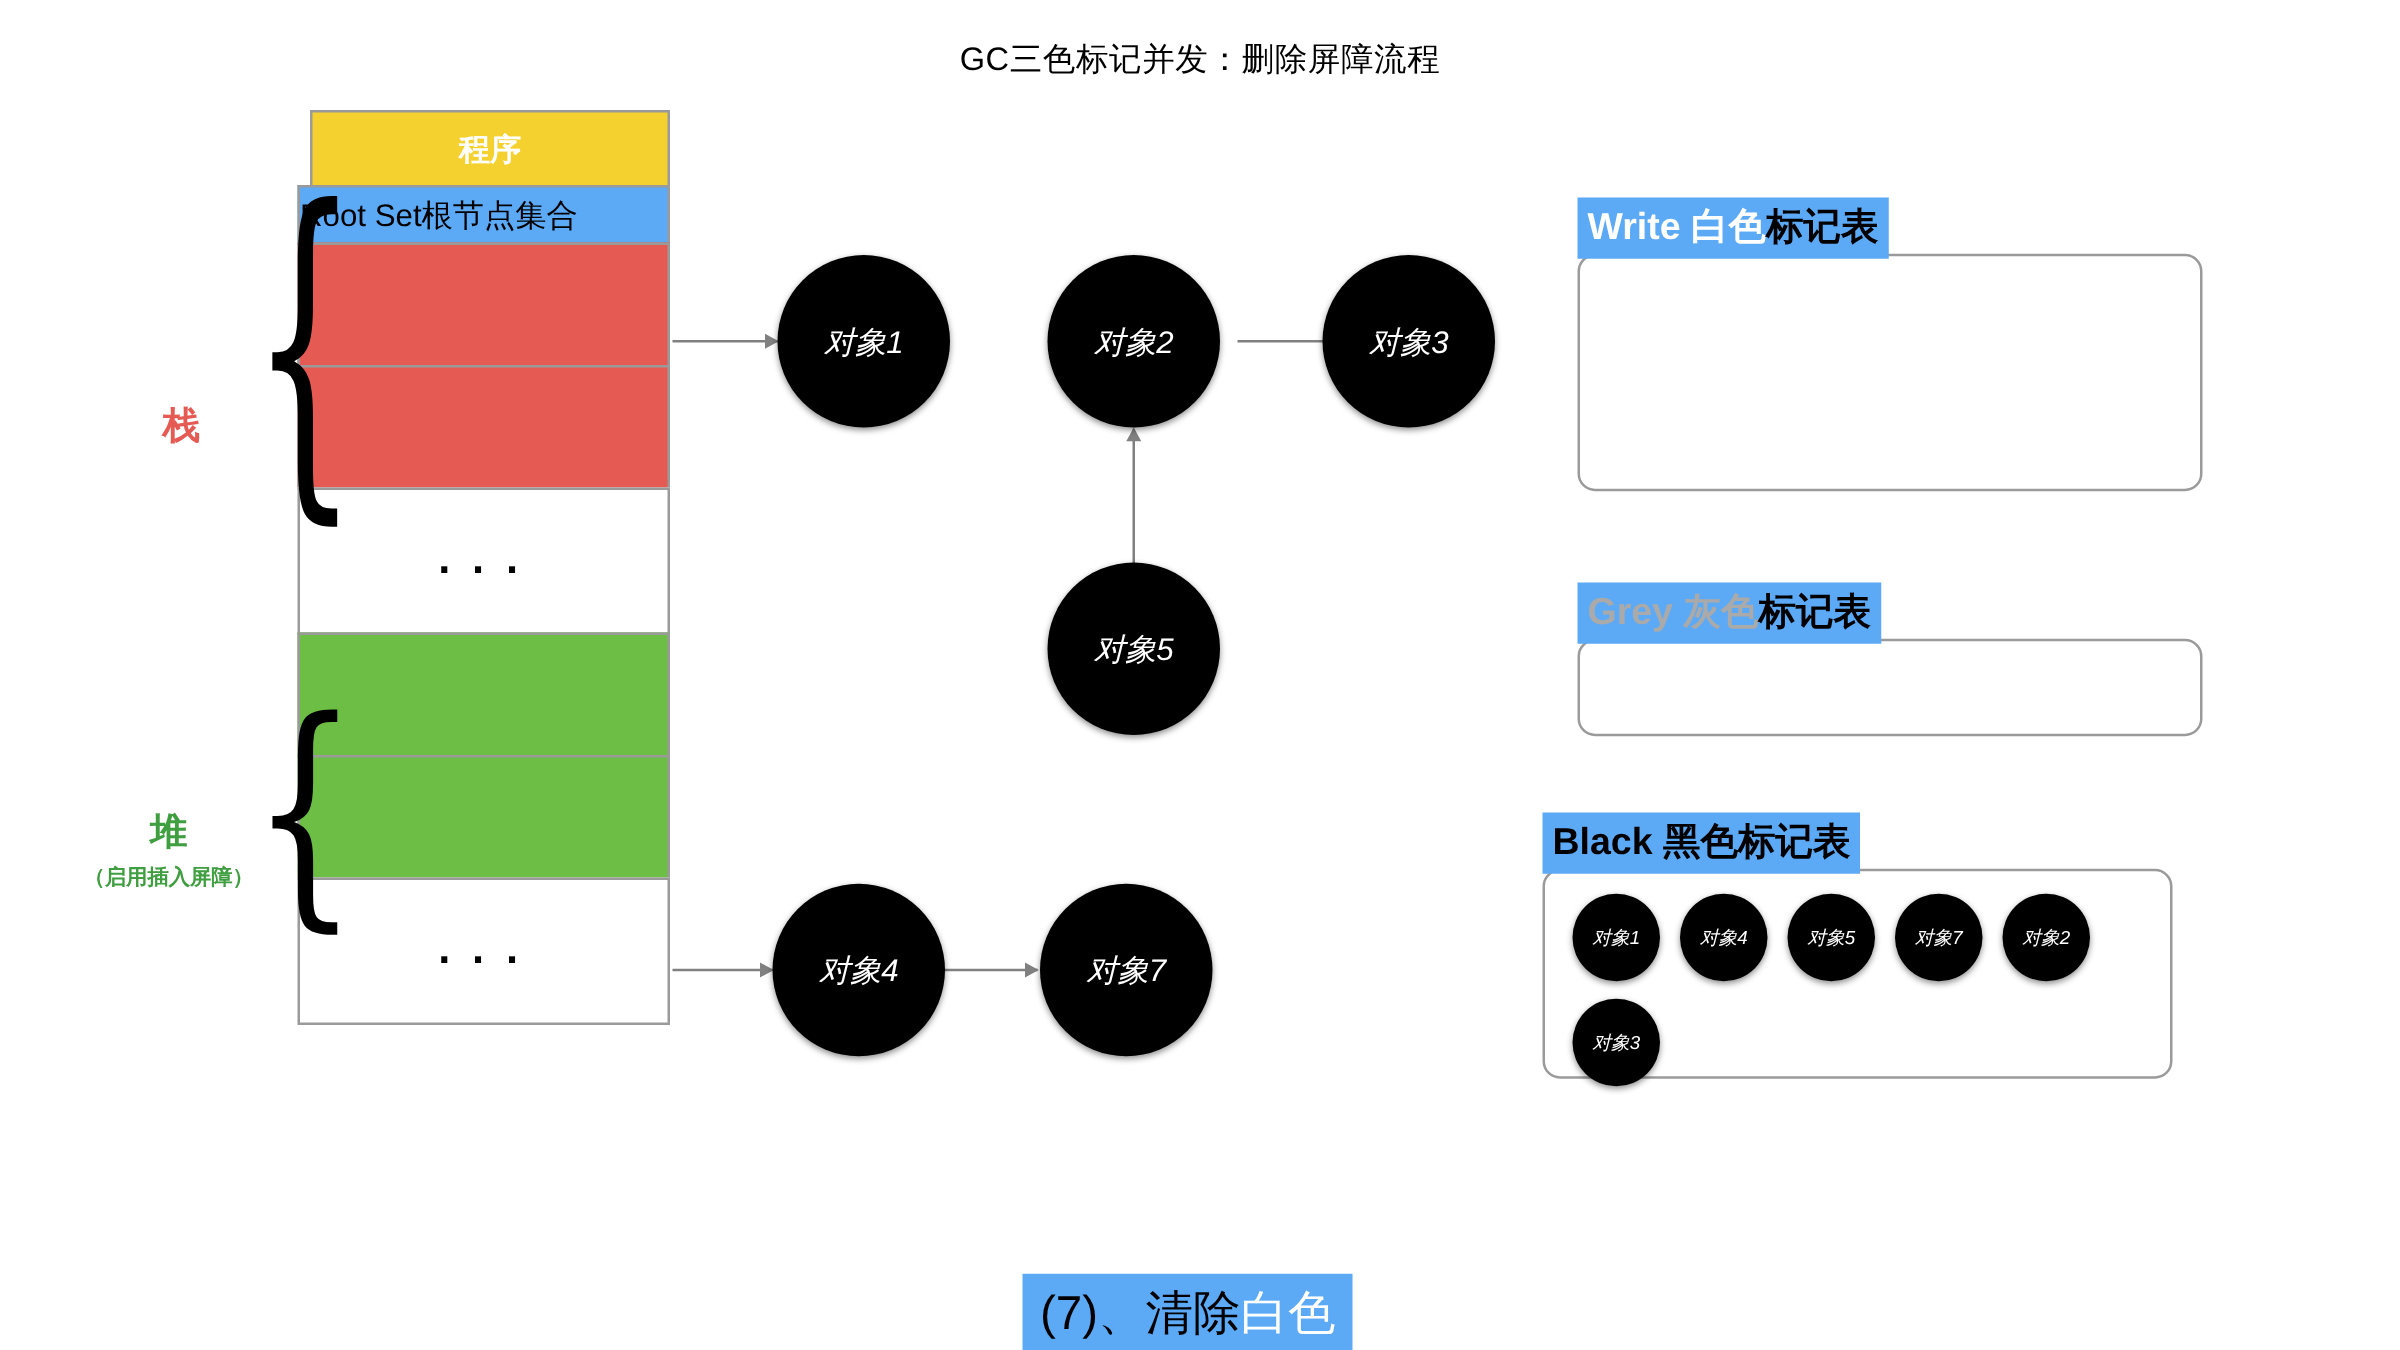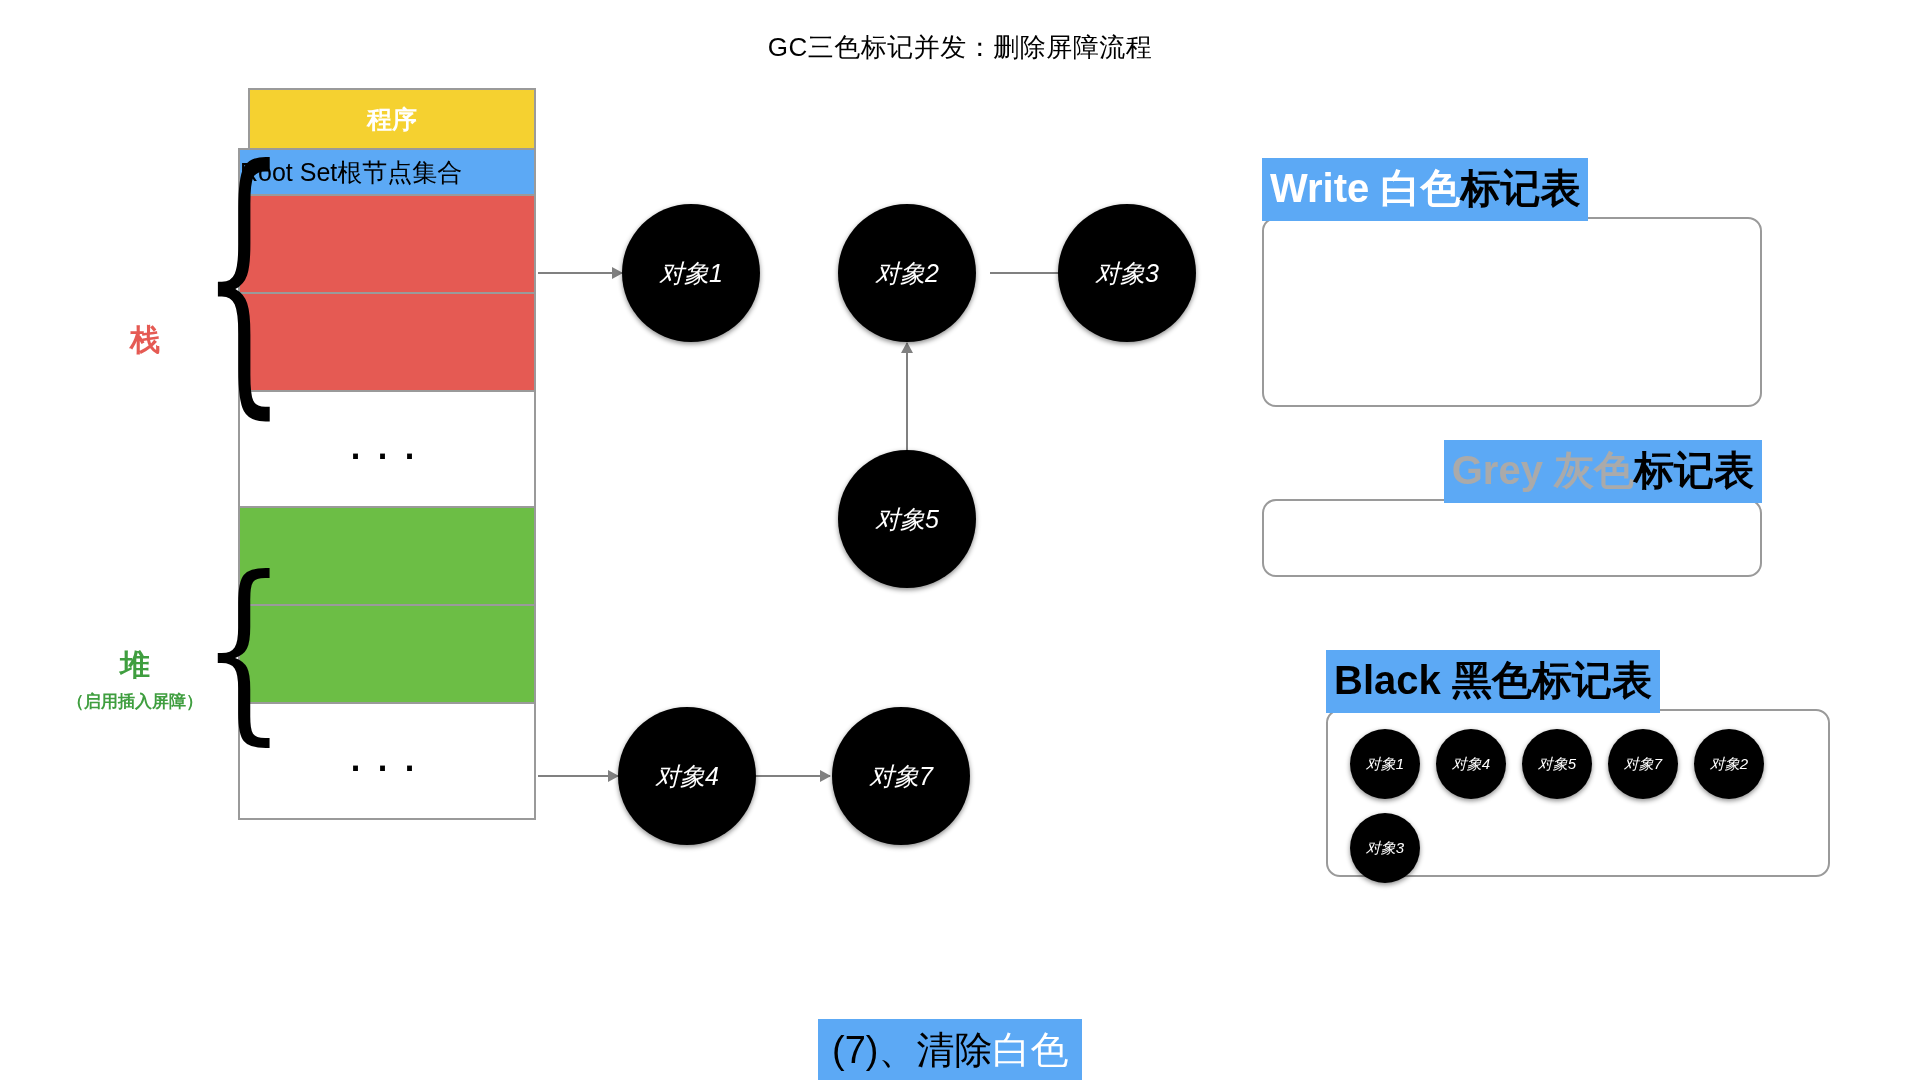--- a/index.html
+++ b/index.html
@@ -142,21 +142,21 @@
     left: -5px; top: -1px;
     border-bottom: 11px solid #808080;
     border-left: 6px solid transparent;
     border-right: 6px solid transparent;
   }
 
   
   .table-header {
     display: inline-block;
     background: #5ca9f5;
-    font-size: 40px;
+    font-size: 30px;
     font-weight: bold;
     padding: 3px 8px 5px 8px;
     white-space: nowrap;
     position: relative;
     z-index: 3;
   }
   .hdr-white { color: #ffffff; }
   .hdr-grey  { color: #aaaaaa; }
   .hdr-black { color: #000000; }
   .table-box {
@@ -253,28 +253,28 @@
     <span>对象7</span>
   </div>
 
   <div class="abs" style="left:1262px; top:158px;">
     <div class="table-header">
       <span class="hdr-white">Write</span><span class="hdr-white">&nbsp;</span><span class="hdr-white">白色</span><span class="hdr-black">标记表</span>
     </div>
     <div class="table-box" style="width:500px; height:190px; margin-top:-4px;"></div>
   </div>
 
-  <div class="abs" style="left:1262px; top:440px;text-align:right;">
+  <div class="abs" style="left:1262px; top:466px;">
     <div class="table-header">
       <span class="hdr-grey">Grey</span><span class="hdr-grey">&nbsp;</span><span class="hdr-grey">灰色</span><span class="hdr-black">标记表</span>
     </div>
     <div class="table-box" style="width:500px; height:78px; margin-top:-4px;"></div>
   </div>
 
-  <div class="abs" style="left:1326px; top:650px;">
+  <div class="abs" style="left:1234px; top:650px;">
     <div class="table-header">
       <span class="hdr-black">Black</span><span class="hdr-black">&nbsp;</span><span class="hdr-black">黑色</span><span class="hdr-black">标记表</span>
     </div>
     <div class="table-box" style="width:504px; height:168px; margin-top:-4px; padding-top:18px;">
       <div class="chip-row">
         <div class="node node-sm">
           <span>对象1</span>
         </div>
         <div class="node node-sm">
           <span>对象4</span>

